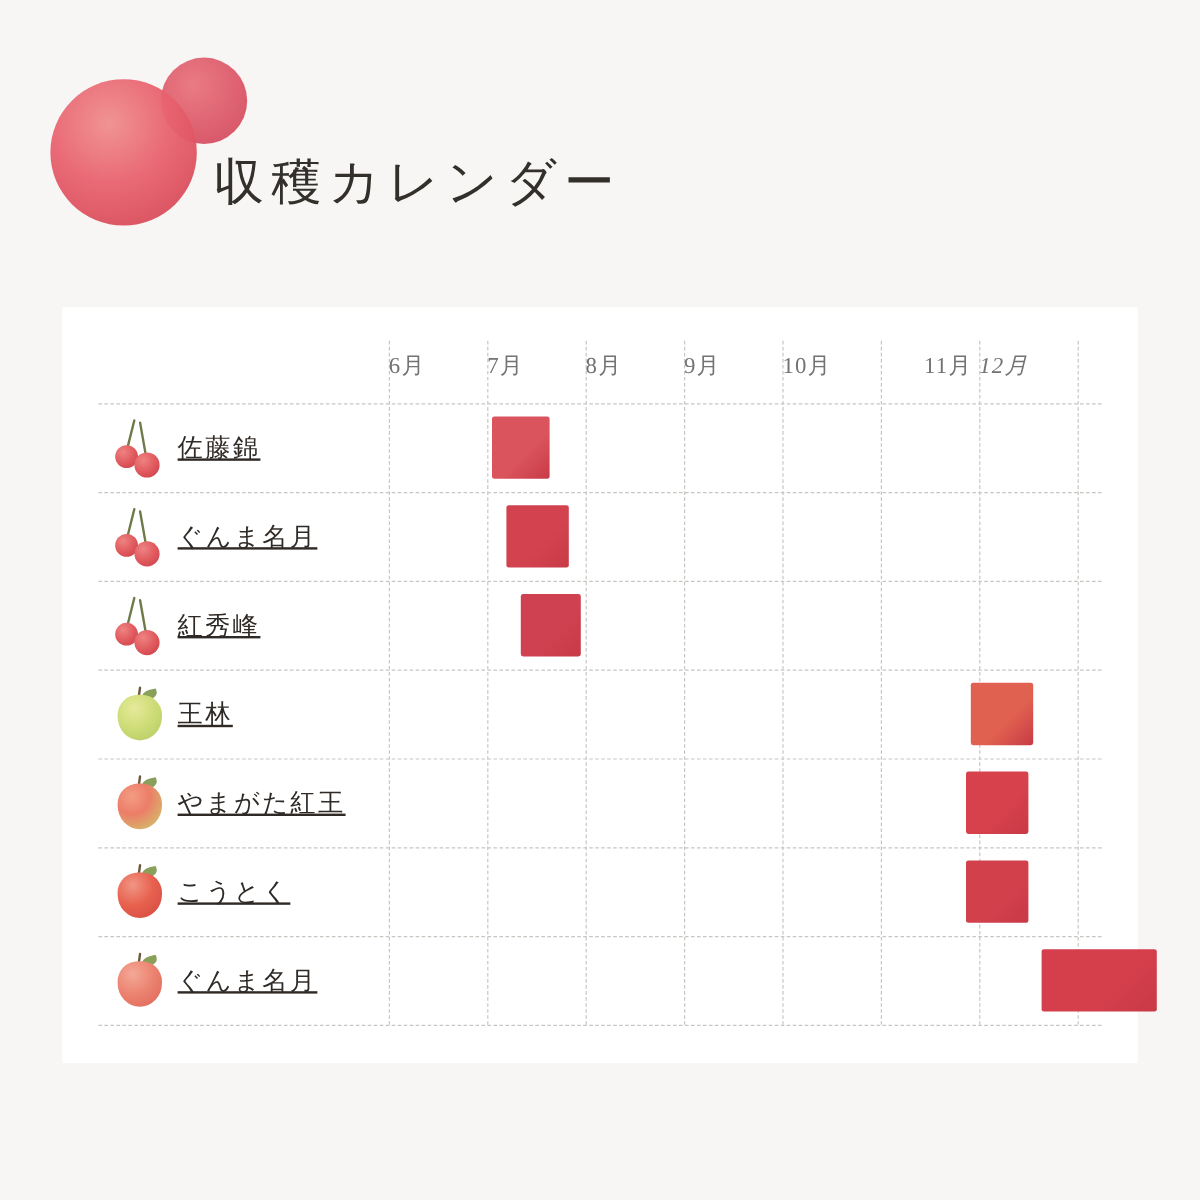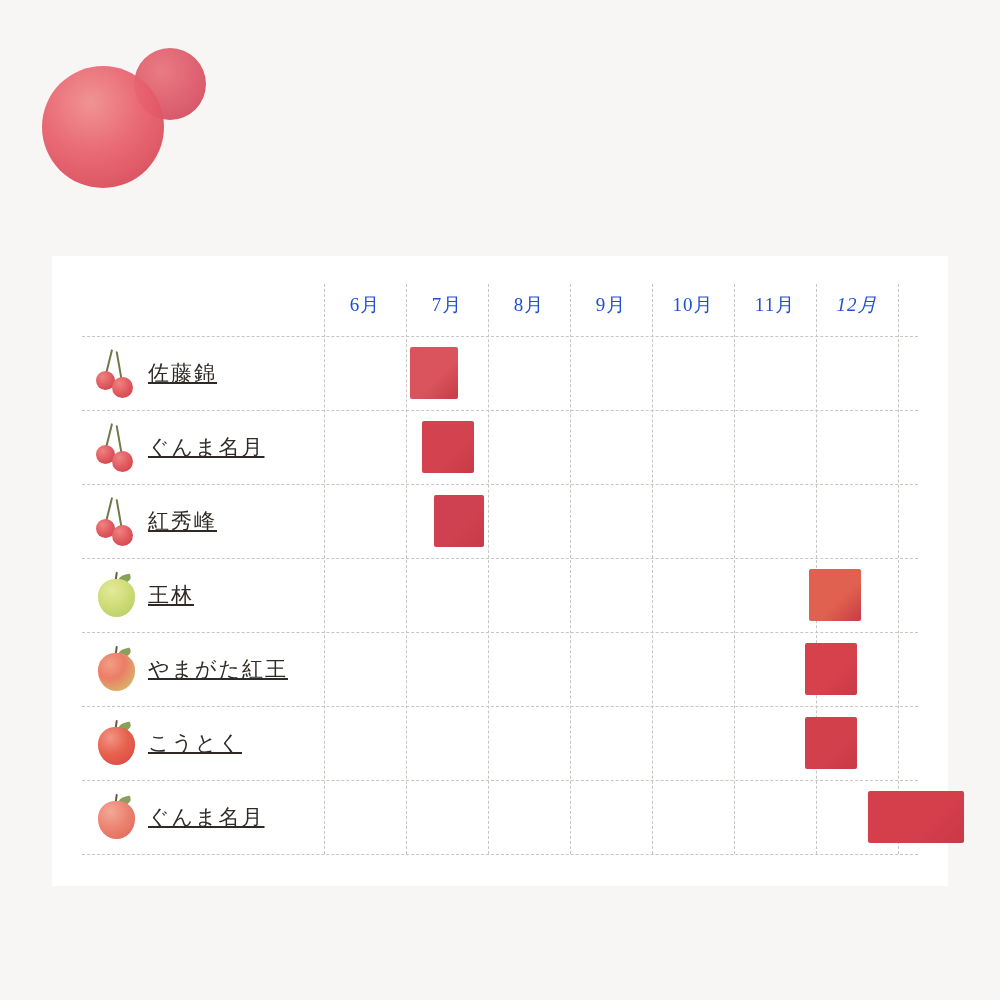--- a/index.html
+++ b/index.html
@@ -109,24 +109,24 @@
     left: 30px;
     width: 836px;
     height: 0;
     border-top: 1px dashed #c9c6c2;
   }
 
   .month-label {
     position: absolute;
     top: 36px;
     width: 82px;
-    text-align: center;
+    text-align: left;
     font-size: 19px;
     letter-spacing: 1px;
-    color: #1d4ed8;
+    color: #737373;
   }
 
   .row {
     position: absolute;
     left: 0;
     width: 896px;
     height: 74px;
   }
   .row-icon {
     position: absolute;
@@ -237,37 +237,38 @@
 </head>
 <body>
 
 <div class="page">
 
   <div class="header">
     <div class="blob-wrap">
       <div class="blob-small"></div>
       <div class="blob-big"></div>
     </div>
+    <div class="title">収穫カレンダー</div>
   </div>
 
 
   <div class="card">
     <div class="grid" id="grid-layer">
         <div class="vline" style="left: 272px;"></div>
         <div class="month-label" style="left: 272px;">6月</div>
         <div class="vline" style="left: 354px;"></div>
         <div class="month-label" style="left: 354px;">7月</div>
         <div class="vline" style="left: 436px;"></div>
         <div class="month-label" style="left: 436px;">8月</div>
         <div class="vline" style="left: 518px;"></div>
         <div class="month-label" style="left: 518px;">9月</div>
         <div class="vline" style="left: 600px;"></div>
         <div class="month-label" style="left: 600px;">10月</div>
         <div class="vline" style="left: 682px;"></div>
-        <div class="month-label" style="left: 682px;">11月</div>
+        <div class="month-label" style="left: 718px;">11月</div>
         <div class="vline" style="left: 764px;"></div>
         <div class="month-label" style="left: 764px; font-style: italic;">12月</div>
         <div class="vline" style="left: 846px;"></div>
         <div class="hline" style="top: 80px;"></div>
         <div class="hline" style="top: 154px;"></div>
         <div class="hline" style="top: 228px;"></div>
         <div class="hline" style="top: 302px;"></div>
         <div class="hline" style="top: 376px;"></div>
         <div class="hline" style="top: 450px;"></div>
         <div class="hline" style="top: 524px;"></div>

